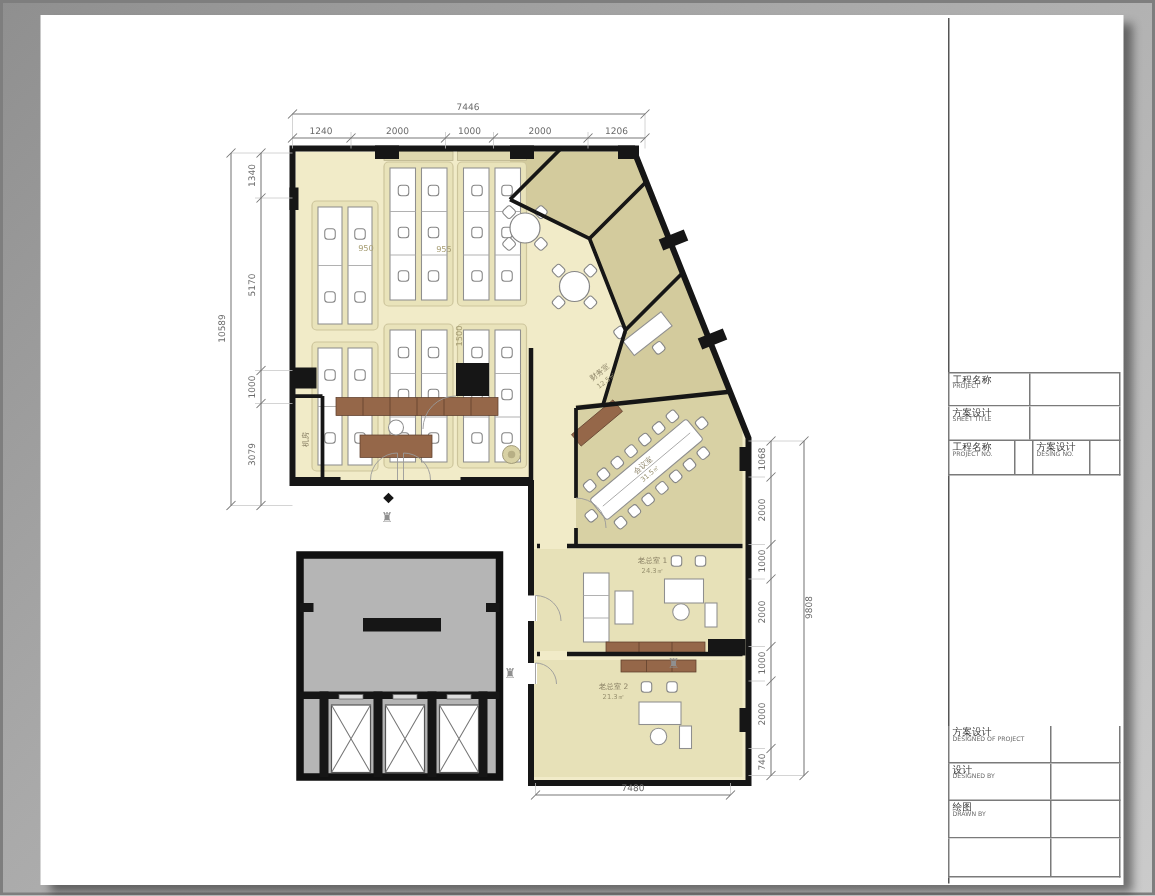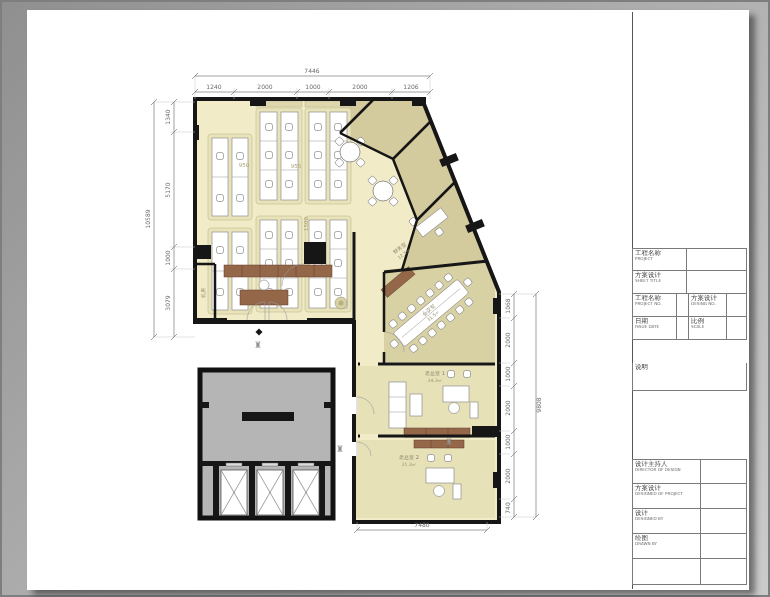--- a/index.html
+++ b/index.html
@@ -338,45 +338,21 @@
       <div class="cn-l">工程名称</div>
       <div class="en-l">PROJECT NO.</div>
     </div>
     <div class="cell b" style="width:12px"></div>
     <div class="cell b" style="width:38px">
       <div class="cn-l">方案设计</div>
       <div class="en-l">DESING NO.</div>
     </div>
     <div class="cell" style="flex:1"></div>
   </div>
-  <div class="tbrow" style="top:315px;height:23px">
-    <div class="cell b" style="width:44px">
-      <div class="cn-l">日期</div>
-      <div class="en-l">ISSUE DATE</div>
-    </div>
-    <div class="cell b" style="width:12px"></div>
-    <div class="cell b" style="width:38px">
-      <div class="cn-l">比例</div>
-      <div class="en-l">SCALE</div>
-    </div>
-    <div class="cell" style="flex:1"></div>
-  </div>
-  <div class="tbrow" style="top:361px;height:28px">
-    <div class="cell" style="flex:1">
-      <div class="cn-l">说明</div>
-    </div>
-  </div>
-
-  <div class="tbrow first" style="top:457px;height:25px">
-    <div class="cell b" style="width:68px">
-      <div class="cn-l">设计主持人</div>
-      <div class="en-l">DIRECTOR OF DESIGN</div>
-    </div>
-    <div class="cell" style="flex:1"></div>
-  </div>
+
   <div class="tbrow" style="top:507px;height:25px">
     <div class="cell b" style="width:68px">
       <div class="cn-l">设计</div>
       <div class="en-l">DESIGNED BY</div>
     </div>
     <div class="cell" style="flex:1"></div>
   </div>
   <div class="tbrow" style="top:482px;height:25px">
     <div class="cell b" style="width:68px">
       <div class="cn-l">方案设计</div>

